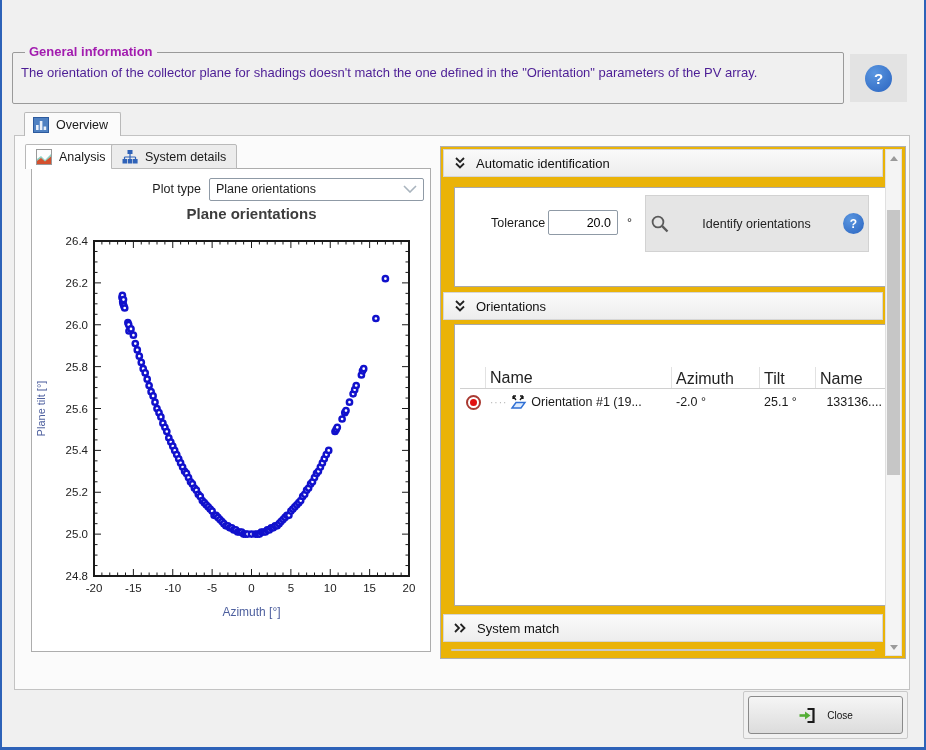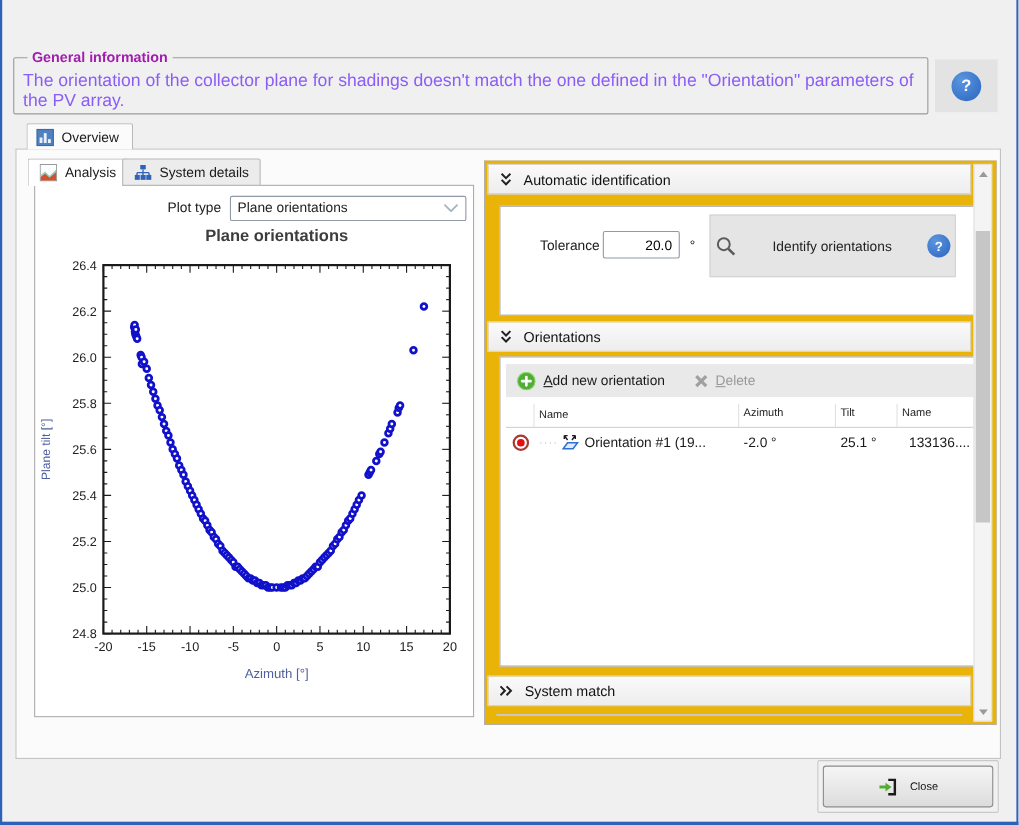--- a/index.html
+++ b/index.html
@@ -15,21 +15,21 @@
   .win-title { font-size:13px; letter-spacing:.2px; }
   .win-controls { margin-left:auto; display:flex; height:38px; }
   .win-btn { width:52px; height:38px; display:flex; align-items:center; justify-content:center; cursor:default; }
   .min-bar { width:13px; height:2px; background:#fff; }
   .max-box { width:12px; height:11px; border:2px solid #fff; }
   .close-x { font-weight:bold; font-size:16px; color:#fff; }
 
   
   .groupbox { position:absolute; left:10px; top:52px; width:832px; height:52px; border:1px solid #9a9a9a; border-radius:2px; background:#f0f0f0; }
   .group-legend { position:absolute; top:-9px; left:12px; background:#f0f0f0; padding:0 4px; font-weight:bold; font-size:13px; color:#a21caf; }
-  .warning { position:absolute; left:8px; top:12px; right:8px; color:#8b5cf6; font-size:16px; }
+  .warning { position:absolute; left:8px; top:12px; right:8px; color:#4c1d95; font-size:13px; }
   .help-sq { position:absolute; left:848px; top:54px; width:57px; height:48px; background:#e3e3e3; display:flex; align-items:center; justify-content:center; }
   .help-circle { width:27px; height:27px; border-radius:50%; background:radial-gradient(circle at 35% 30%, #5a96e0, #2a64c0); color:#fff; font-weight:bold; font-size:15px; display:flex; align-items:center; justify-content:center; }
   .help-circle.small { width:21px; height:21px; font-size:12px; }
 
   
   .tab-lv1 { position:absolute; left:22px; top:112px; height:24px; padding:0 12px 0 8px; background:#fbfbfb; border:1px solid #b9b9b9; border-bottom:none; border-radius:2px 2px 0 0; display:flex; align-items:center; gap:7px; z-index:3; font-size:12.5px; }
   .page { position:absolute; left:12px; top:135px; width:896px; height:555px; background:#fbfbfb; border:1px solid #c3c3c3; }
   .tab-lv2 { position:absolute; height:25px; padding:0 10px; display:flex; align-items:center; gap:7px; border:1px solid #b9b9b9; border-bottom:none; border-radius:2px 2px 0 0; font-size:12.5px; z-index:2; }
   .tab-analysis { left:10px; top:8px; background:#fff; }
   .tab-sysdet { left:96px; top:8px; background:#ececec; border-bottom:1px solid #b9b9b9; }
@@ -49,21 +49,21 @@
   .tol-label { position:absolute; left:36px; top:28px; }
   .tol-input { position:absolute; left:93px; top:22px; width:70px; height:25px; border:1px solid #8f9aa6; border-radius:2px; text-align:right; padding-right:6px; font-size:12.5px; font-family:"Liberation Sans",sans-serif; }
   .deg-unit { position:absolute; left:172px; top:28px; }
   .identify-btn { position:absolute; left:190px; top:7px; width:224px; height:57px; background:#e5e5e5; border:1px solid #d2d2d2; display:flex; align-items:center; padding:0 4px; gap:14px; font-size:12.5px; color:#222; cursor:default; }
   .identify-btn .lbl { flex:1; text-align:center; }
 
   .toolbar { position:absolute; left:5px; top:6px; right:5px; height:30px; background:#e9e9e9; display:flex; align-items:center; gap:26px; padding:0 10px; }
   .tool-item { display:flex; align-items:center; gap:7px; font-size:12.5px; }
   .tool-item.disabled { color:#9a9a9a; }
 
-  .tbl-header { position:absolute; left:5px; top:42px; right:5px; height:22px; display:flex; border-bottom:1px solid #d0d0d0; font-size:10px; color:#222; }
+  .tbl-header { position:absolute; left:5px; top:42px; right:5px; height:22px; display:flex; border-bottom:1px solid #d0d0d0; font-size:16px; color:#222; }
   .tbl-header > div { padding:3px 4px; border-right:1px solid #e2e2e2; }
   .tbl-row { position:absolute; left:5px; top:64px; right:5px; height:26px; display:flex; align-items:center; font-size:12.5px; }
   .tbl-row > div { padding:0 4px; }
   .c-sel { width:26px; display:flex; align-items:center; justify-content:center; }
   .c-name { width:186px; display:flex; align-items:center; gap:2px; overflow:hidden; white-space:nowrap; }
   .c-az { width:88px; }
   .c-tilt { width:56px; }
   .c-area { flex:1; text-align:right; }
   .record-dot { width:15px; height:15px; border-radius:50%; border:2px solid #a93a32; background:#fff; display:flex; align-items:center; justify-content:center; }
   .record-dot i { width:7px; height:7px; border-radius:50%; background:#e21010; display:block; }
@@ -467,37 +467,20 @@
 
       <div class="sec-header" style="top:145px;">
         <svg width="12" height="13" viewBox="0 0 12 13">
           <polyline points="2,1 6,5 10,1" fill="none" stroke="#222" stroke-width="1.8"></polyline>
           <polyline points="2,6.5 6,10.5 10,6.5" fill="none" stroke="#222" stroke-width="1.8"></polyline>
         </svg>
         <span>Orientations</span>
       </div>
 
       <div class="whitebox" style="top:177px; height:282px;">
-        <div class="toolbar">
-          <div class="tool-item">
-            <svg width="17" height="17" viewBox="0 0 17 17">
-              <circle cx="8.5" cy="8.5" r="8" fill="#4fae33" stroke="#8fd86f" stroke-width="1"></circle>
-              <rect x="7.3" y="3.5" width="2.4" height="10" rx="1" fill="#fff"></rect>
-              <rect x="3.5" y="7.3" width="10" height="2.4" rx="1" fill="#fff"></rect>
-            </svg>
-            <span class="u-first"><u>A</u>dd new orientation</span>
-          </div>
-          <div class="tool-item disabled">
-            <svg width="13" height="13" viewBox="0 0 13 13">
-              <line x1="2" y1="2" x2="11" y2="11" stroke="#a0a0a0" stroke-width="3"></line>
-              <line x1="11" y1="2" x2="2" y2="11" stroke="#a0a0a0" stroke-width="3"></line>
-            </svg>
-            <span class="u-first"><u>D</u>elete</span>
-          </div>
-        </div>
 
         <div class="tbl-header">
           <div class="c-sel"></div>
           <div class="c-name">Name</div>
           <div class="c-az">Azimuth</div>
           <div class="c-tilt">Tilt</div>
           <div class="c-area" style="text-align:left;">Name</div>
         </div>
 
         <div class="tbl-row">

